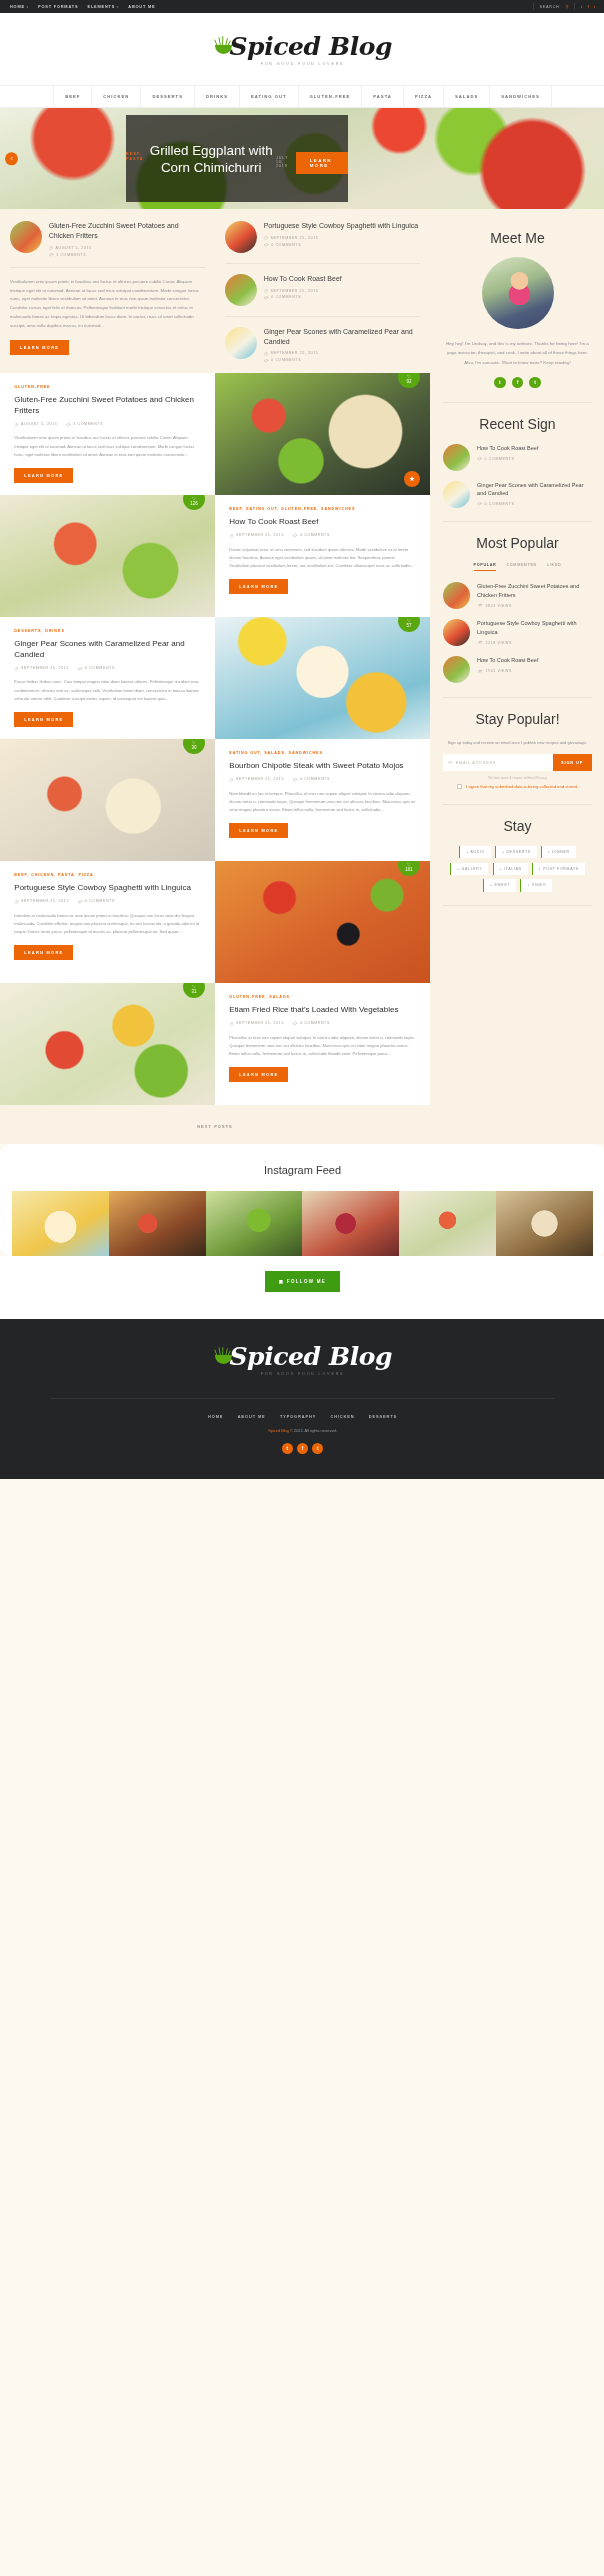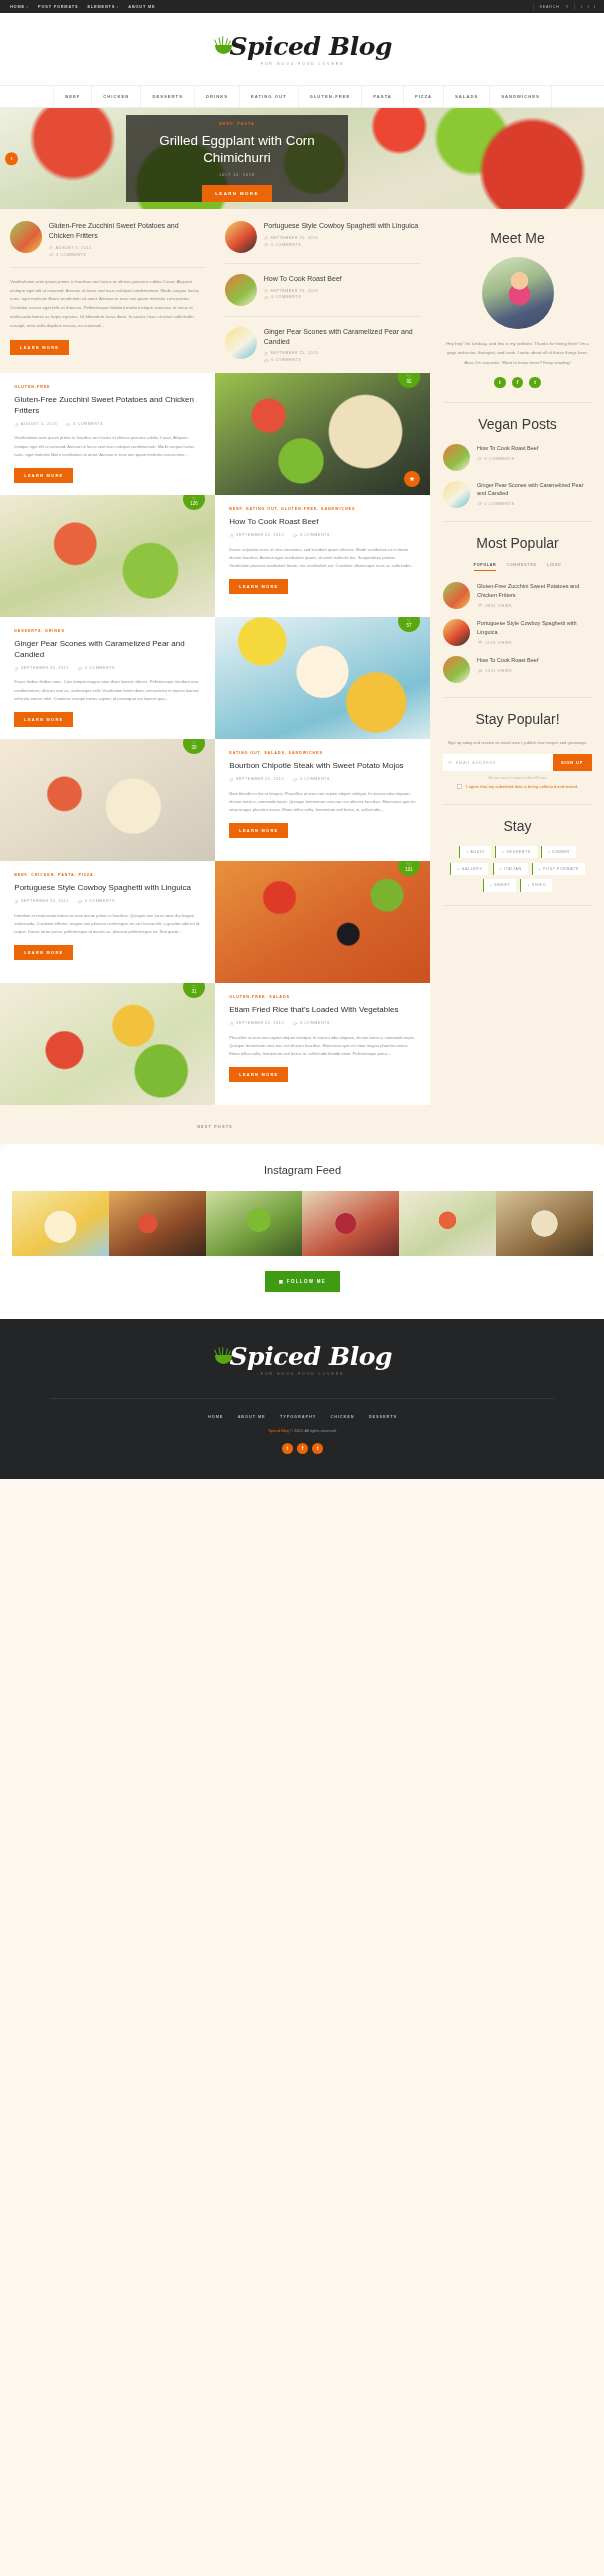--- a/index.html
+++ b/index.html
@@ -53,22 +53,22 @@
       radial-gradient(circle at 12% 30%, #d94f3a 0 7%, transparent 8%),
       radial-gradient(circle at 66% 18%, #e04a38 0 6%, transparent 7%),
       radial-gradient(circle at 88% 62%, #cf4030 0 9%, transparent 10%),
       radial-gradient(circle at 30% 78%, #7fbb2e 0 10%, transparent 11%),
       radial-gradient(circle at 52% 55%, #9ccb45 0 9%, transparent 10%),
       radial-gradient(circle at 78% 30%, #8ec63f 0 7%, transparent 8%),
       linear-gradient(160deg,#eef0e2,#cfd9b6 40%,#e7e3cf 70%,#dfe5c6);
     filter:saturate(1.1);
   }
   .hero-card{ position:absolute; left:126px; top:6.7px; width:222px; height:87px;
-    background:rgba(22,20,18,.72); display:flex; flex-direction:column;
-    align-items:center; justify-content:flex-end; }
+    background:rgba(22,20,18,.72); display:flex; flex-direction:row;
+    align-items:center; justify-content:space-between; }
   .hero-cat{ font-size:3.9px; letter-spacing:1px; color:#e8601c; font-weight:bold;
              margin-bottom:5.9px; }
   .hero-title{ font-size:13.4px; color:#fff; text-align:center; line-height:1.28;
                font-weight:400; max-width:168px; }
   .hero-date{ font-size:3.7px; letter-spacing:0.9px; color:#b6b0aa; margin-top:6.7px; }
   .btn-orange{ display:inline-block; background:#ec6608; color:#fff;
                font-size:4.4px; letter-spacing:1.4px; font-weight:bold;
                padding:5.9px 13.4px; margin-top:8.4px; }
   .hero-arrow{ position:absolute; top:50%; transform:translateY(-50%);
     width:13.4px; height:13.4px; border-radius:50%; background:#ec6608; color:#fff;
@@ -551,21 +551,21 @@
       <div class="soc-row">
         <span class="soc">t</span>
         <span class="soc">f</span>
         <span class="soc">t</span>
       </div>
     </div>
 
     <div class="side-hr"></div>
 
     <div>
-      <div class="side-h">Vegan Posts</div>
+      <div class="side-h">Recent Sign</div>
       <div class="side-item">
         <div class="side-thumb t3" style="background:linear-gradient(140deg,#e57a3c,#8dbf46 60%,#f3ead7)"></div>
         <div>
           <div class="side-title">How To Cook Roast Beef</div>
           <div class="meta">
               <span>
                 <i class="gl">⛮</i>
                 <em style="font-style:normal">0 COMMENTS</em>
               </span>
             </div>

